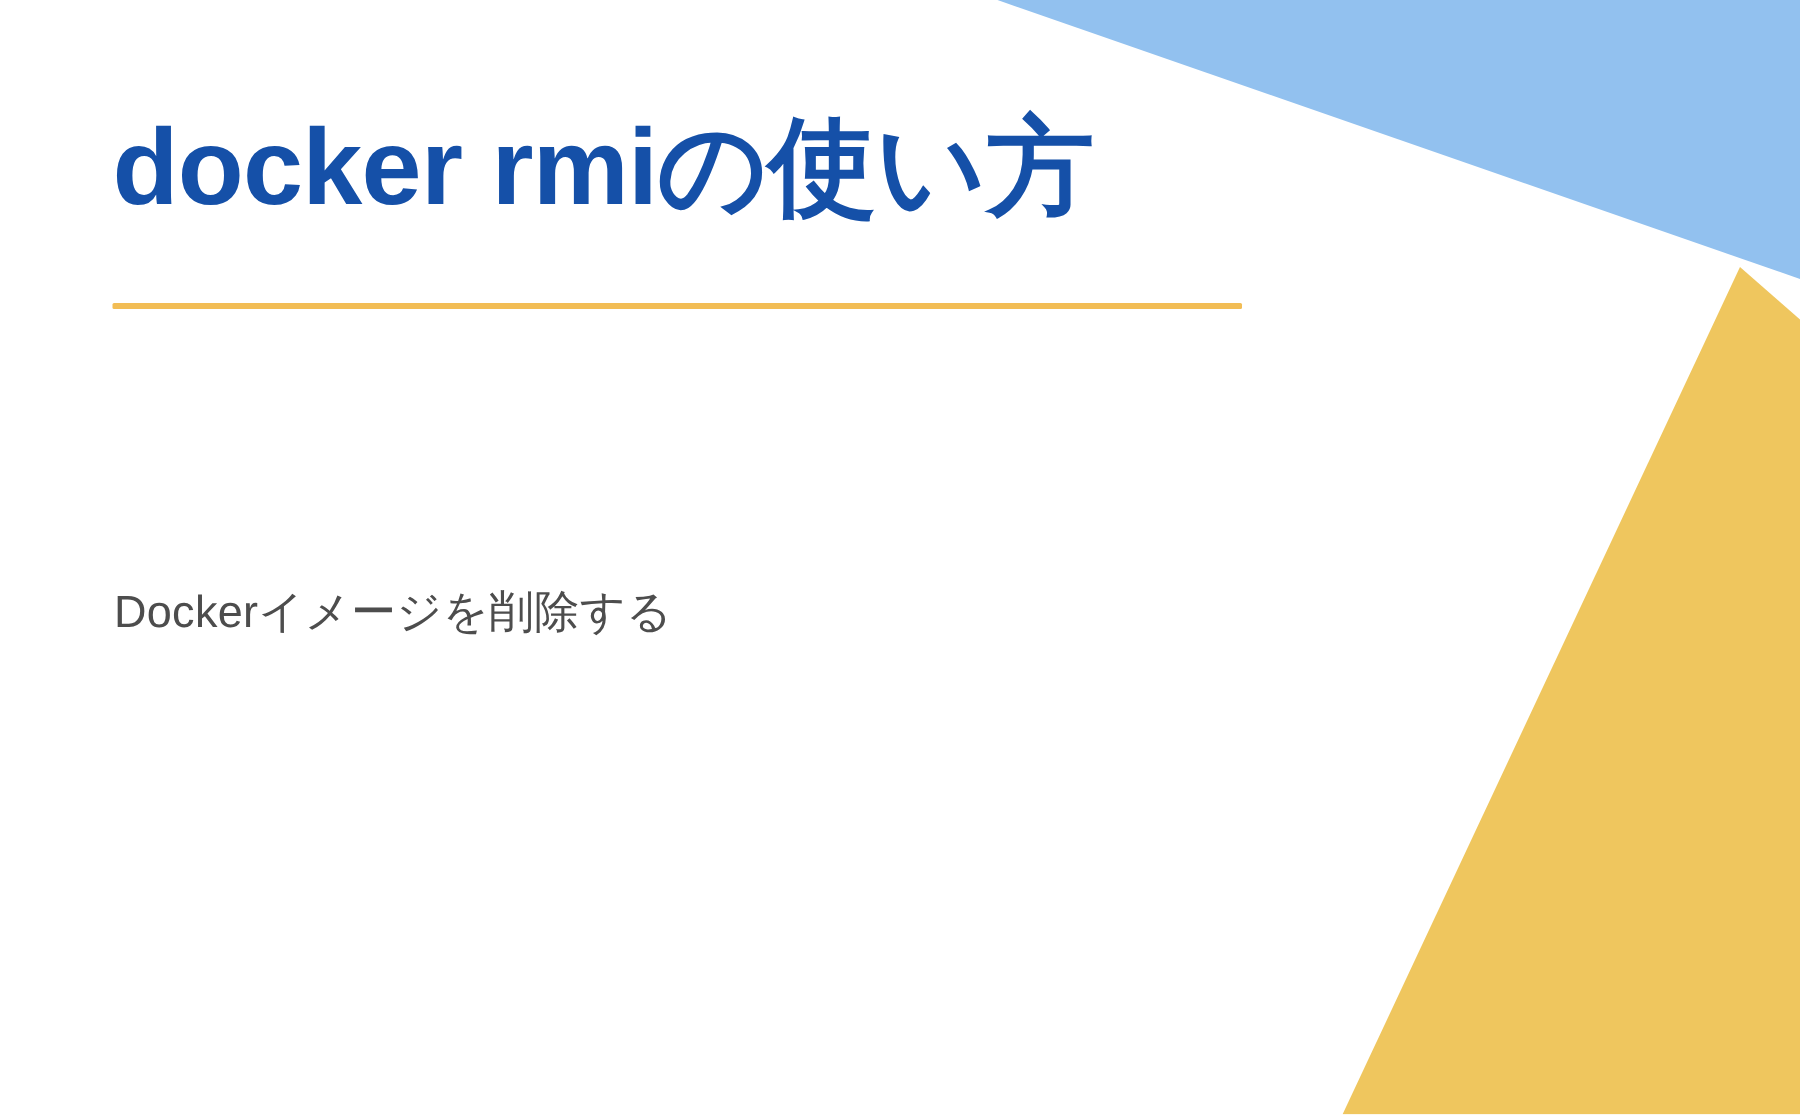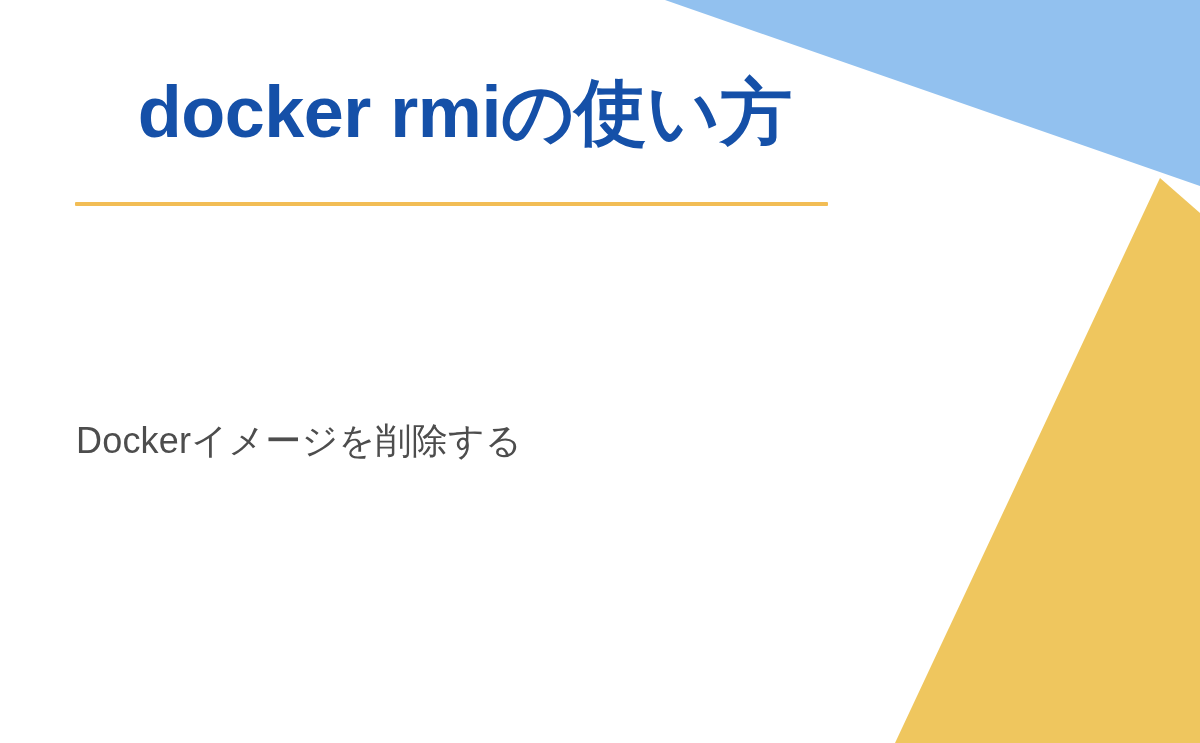--- a/index.html
+++ b/index.html
@@ -33,21 +33,20 @@
     top: 72px;
     width: 780px;
   }
   .slide-title {
     margin: 0;
     font-family: "Liberation Sans", "DejaVu Sans", sans-serif;
     font-size: 72px;
     line-height: 1.12;
     letter-spacing: -0.5px;
     white-space: nowrap;
-    text-align: center;
   }
   .slide-title .t-latin {
     font-weight: 700;
     color: #1550A8;
   }
   .slide-title .t-jp {
     font-weight: 600;
     color: #1550A8;
     letter-spacing: 0px;
   }
@@ -57,24 +56,24 @@
     top: 202px;
     width: 753px;
     height: 4px;
     background: #F2BD55;
     border-radius: 1px;
   }
   
   .subtitle {
     position: absolute;
     left: 76px;
-    top: 416px;
+    top: 388px;
     margin: 0;
     font-family: "Liberation Sans", "DejaVu Sans", sans-serif;
-    font-size: 36px;
+    font-size: 30px;
     font-weight: 400;
     line-height: 1.4;
     color: #4D4D4D;
     letter-spacing: 0.2px;
     white-space: nowrap;
   }
 </style>
 </head>
 <body>
 

